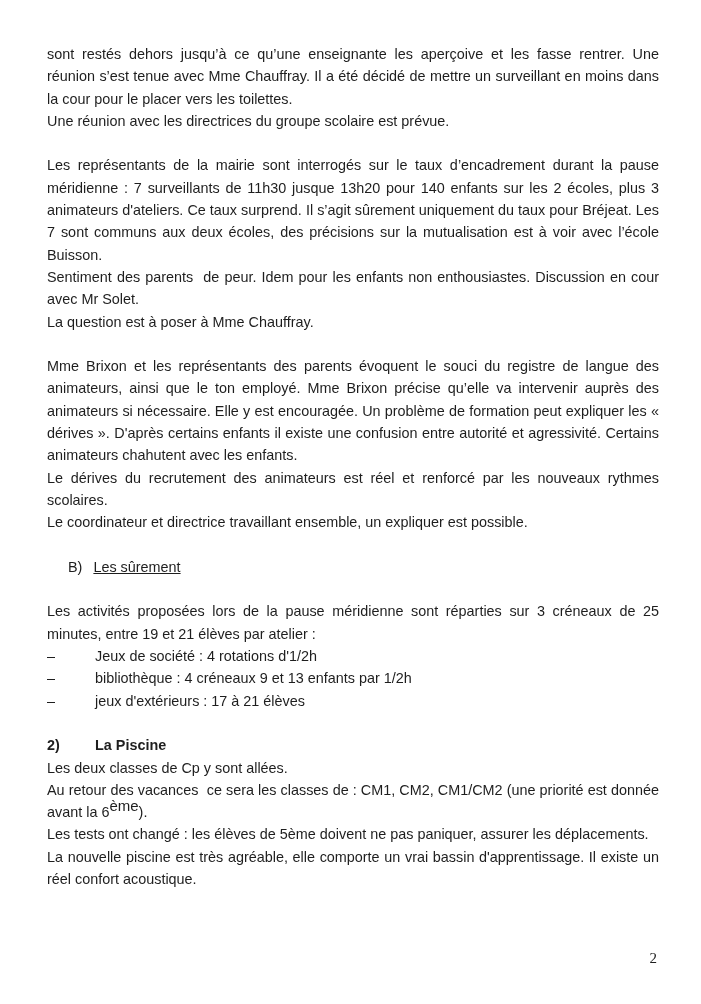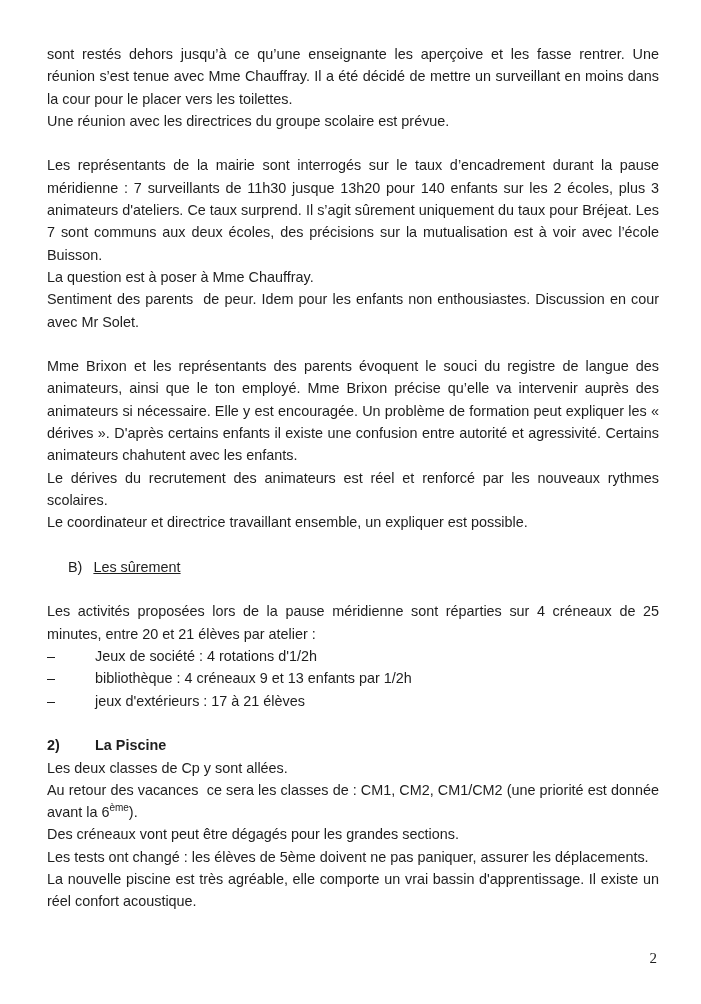--- a/index.html
+++ b/index.html
@@ -22,56 +22,56 @@
   }
   .para { margin: 0; text-align: justify; }
   .blank { height: 22.3px; }
   .list-row { display: flex; }
   .list-row .dash { flex: 0 0 48px; }
   .heading-b { margin-left: 21px; }
   .heading-b .hb-label { margin-right: 11px; }
   .heading-b .hb-title { text-decoration: underline; }
   .heading-num { display: flex; font-weight: bold; }
   .heading-num .hn-label { flex: 0 0 48px; }
-  sup.sp { font-size: 10px; line-height: 0; vertical-align: super; }
+  sup.sp { font-size: 15px; line-height: 0; vertical-align: super; }
   .page-number {
     position: absolute;
     top: 950px;
     right: 44px;
     font-family: "Liberation Serif", serif;
     font-size: 15px;
     color: #1e1e1e;
   }
 </style>
 </head>
 <body>
 
 <div class="page">
   <div class="content">
 
     <p class="para">sont restés dehors jusqu’à ce qu’une enseignante les aperçoive et les fasse rentrer. Une réunion s’est tenue avec Mme Chauffray. Il a été décidé de mettre un surveillant en moins dans la cour pour le placer vers les toilettes.</p>
     <p class="para">Une réunion avec les directrices du groupe scolaire est prévue.</p>
     <div class="blank"></div>
 
     <p class="para">Les représentants de la mairie sont interrogés sur le taux d’encadrement durant la pause méridienne : 7 surveillants de 11h30 jusque 13h20 pour 140 enfants sur les 2 écoles, plus 3 animateurs d'ateliers. Ce taux surprend. Il s’agit sûrement uniquement du taux pour Bréjeat. Les 7 sont communs aux deux écoles, des précisions sur la mutualisation est à voir avec l’école Buisson.</p>
+    <p class="para">Sentiment des parents&nbsp; de peur. Idem pour les enfants non enthousiastes. Discussion en cour avec Mr Solet.</p>
     <p class="para">La question est à poser à Mme Chauffray.</p>
-    <p class="para">Sentiment des parents&nbsp; de peur. Idem pour les enfants non enthousiastes. Discussion en cour avec Mr Solet.</p>
     <div class="blank"></div>
 
     <p class="para">Mme Brixon et les représentants des parents évoquent le souci du registre de langue des animateurs, ainsi que le ton employé. Mme Brixon précise qu’elle va intervenir auprès des animateurs si nécessaire. Elle y est encouragée. Un problème de formation peut expliquer les « dérives ». D'après certains enfants il existe une confusion entre autorité et agressivité. Certains animateurs chahutent avec les enfants.</p>
     <p class="para">Le dérives du recrutement des animateurs est réel et renforcé par les nouveaux rythmes scolaires.</p>
     <p class="para">Le coordinateur et directrice travaillant ensemble, un expliquer est possible.</p>
     <div class="blank"></div>
 
     <div class="heading-b">
       <span class="hb-label">B)</span><span class="hb-title">Les sûrement</span>
     </div>
     <div class="blank"></div>
 
-    <p class="para">Les activités proposées lors de la pause méridienne sont réparties sur 4 créneaux de 25 minutes, entre 20 et 21 élèves par atelier :</p>
+    <p class="para">Les activités proposées lors de la pause méridienne sont réparties sur 3 créneaux de 25 minutes, entre 19 et 21 élèves par atelier :</p>
 
     <div class="list-row">
       <span class="dash">–</span>
         <span>Jeux de société : 4 rotations d'1/2h</span>
     </div>
     <div class="list-row">
       <span class="dash">–</span>
         <span>bibliothèque : 4 créneaux 9 et 13 enfants par 1/2h</span>
     </div>
     <div class="list-row">
@@ -84,20 +84,19 @@
       <span class="hn-label">2)</span>
         <span class="hn-title">La Piscine</span>
     </div>
 
     <p class="para">Les deux classes de Cp y sont allées.</p>
 
     <p class="para">
       <span>Au retour des vacances&nbsp; ce sera les classes de : CM1, CM2, CM1/CM2 (une priorité est donnée avant la 6</span><sup class="sp">ème</sup><span>).</span>
     </p>
 
-    <p class="para">Des créneaux vont peut être dégagés pour les grandes sections.</p>
     <p class="para">Les tests ont changé : les élèves de 5ème doivent ne pas paniquer, assurer les déplacements.</p>
     <p class="para">La nouvelle piscine est très agréable, elle comporte un vrai bassin d'apprentissage. Il existe un réel confort acoustique.</p>
 
   </div>
 
   <div class="page-number">2</div>
 </div>
 
 </body></html>

